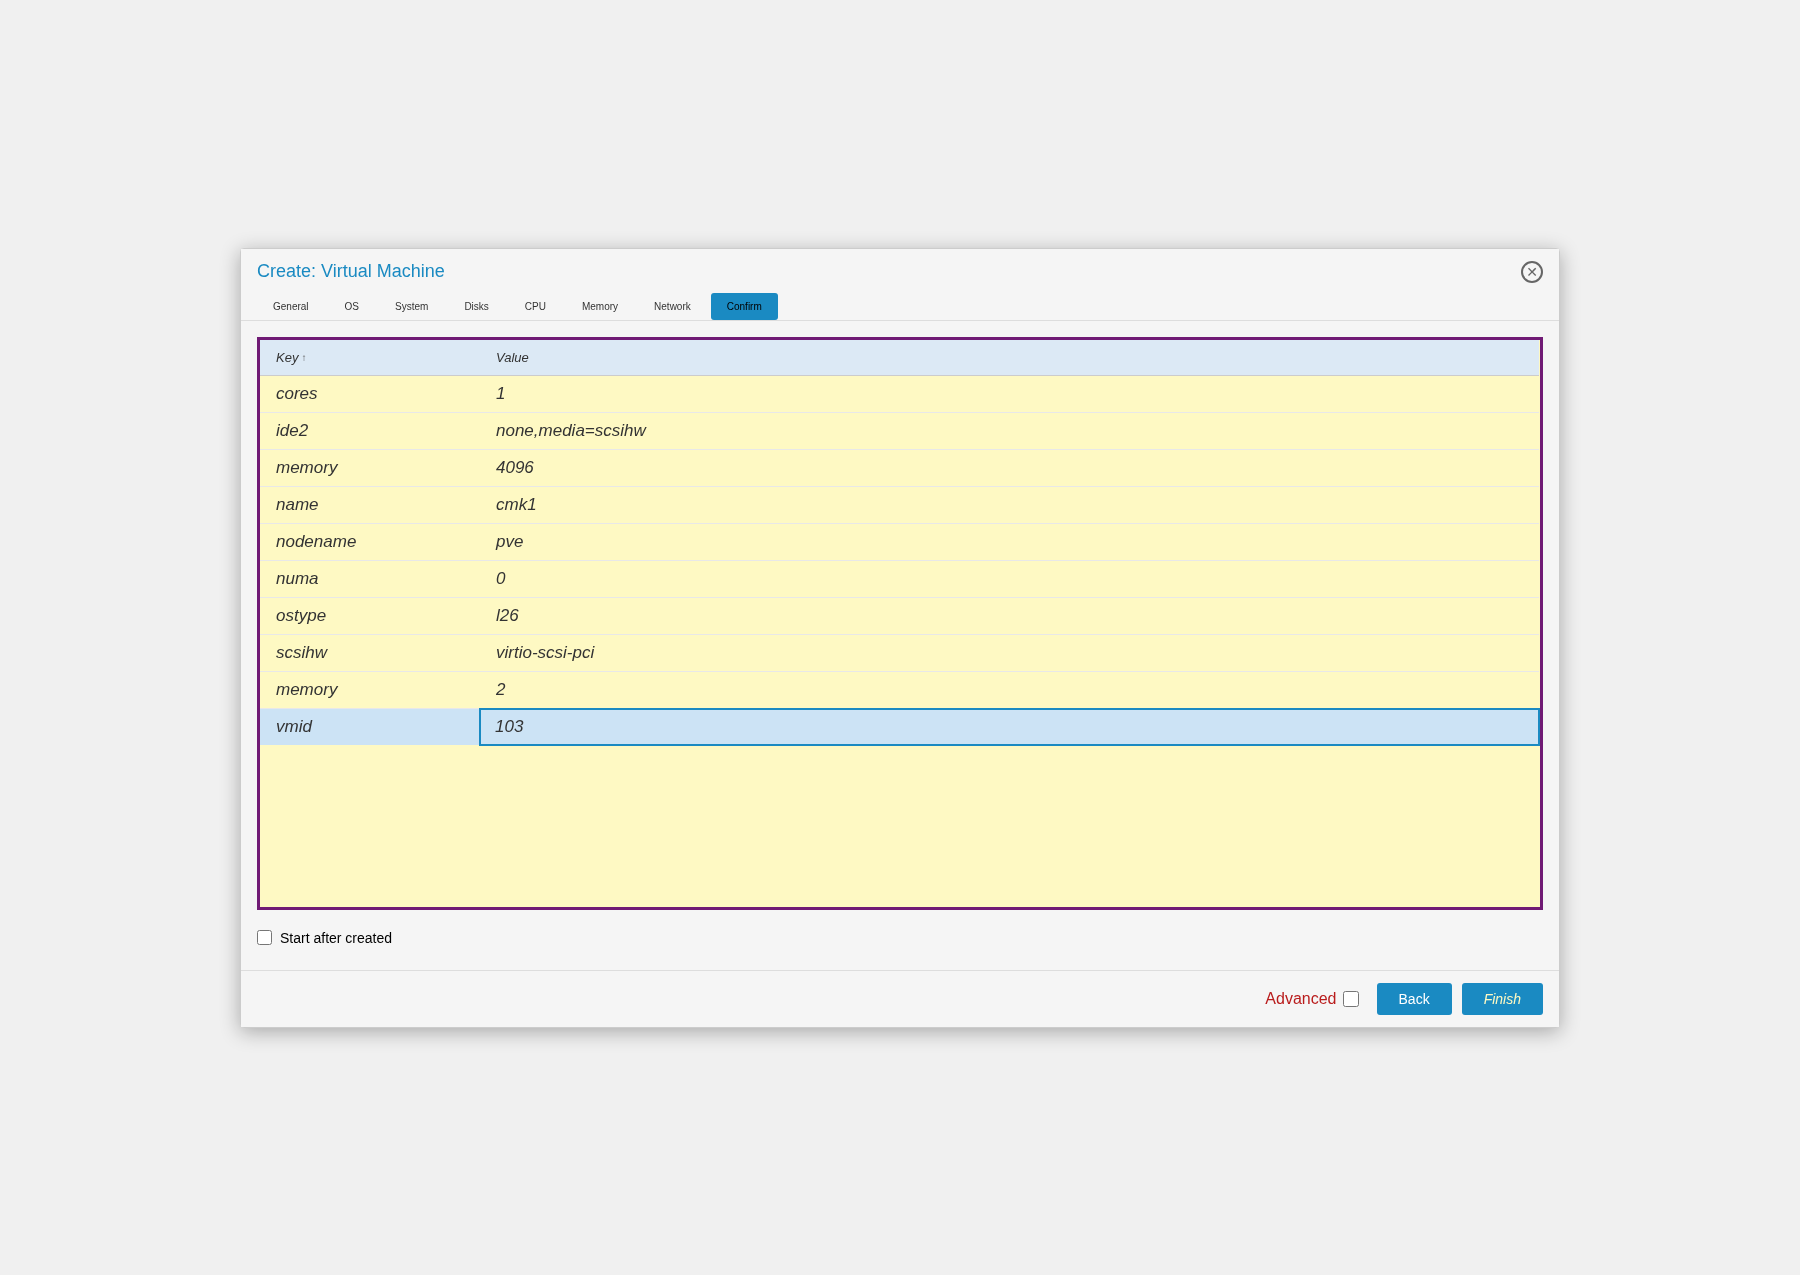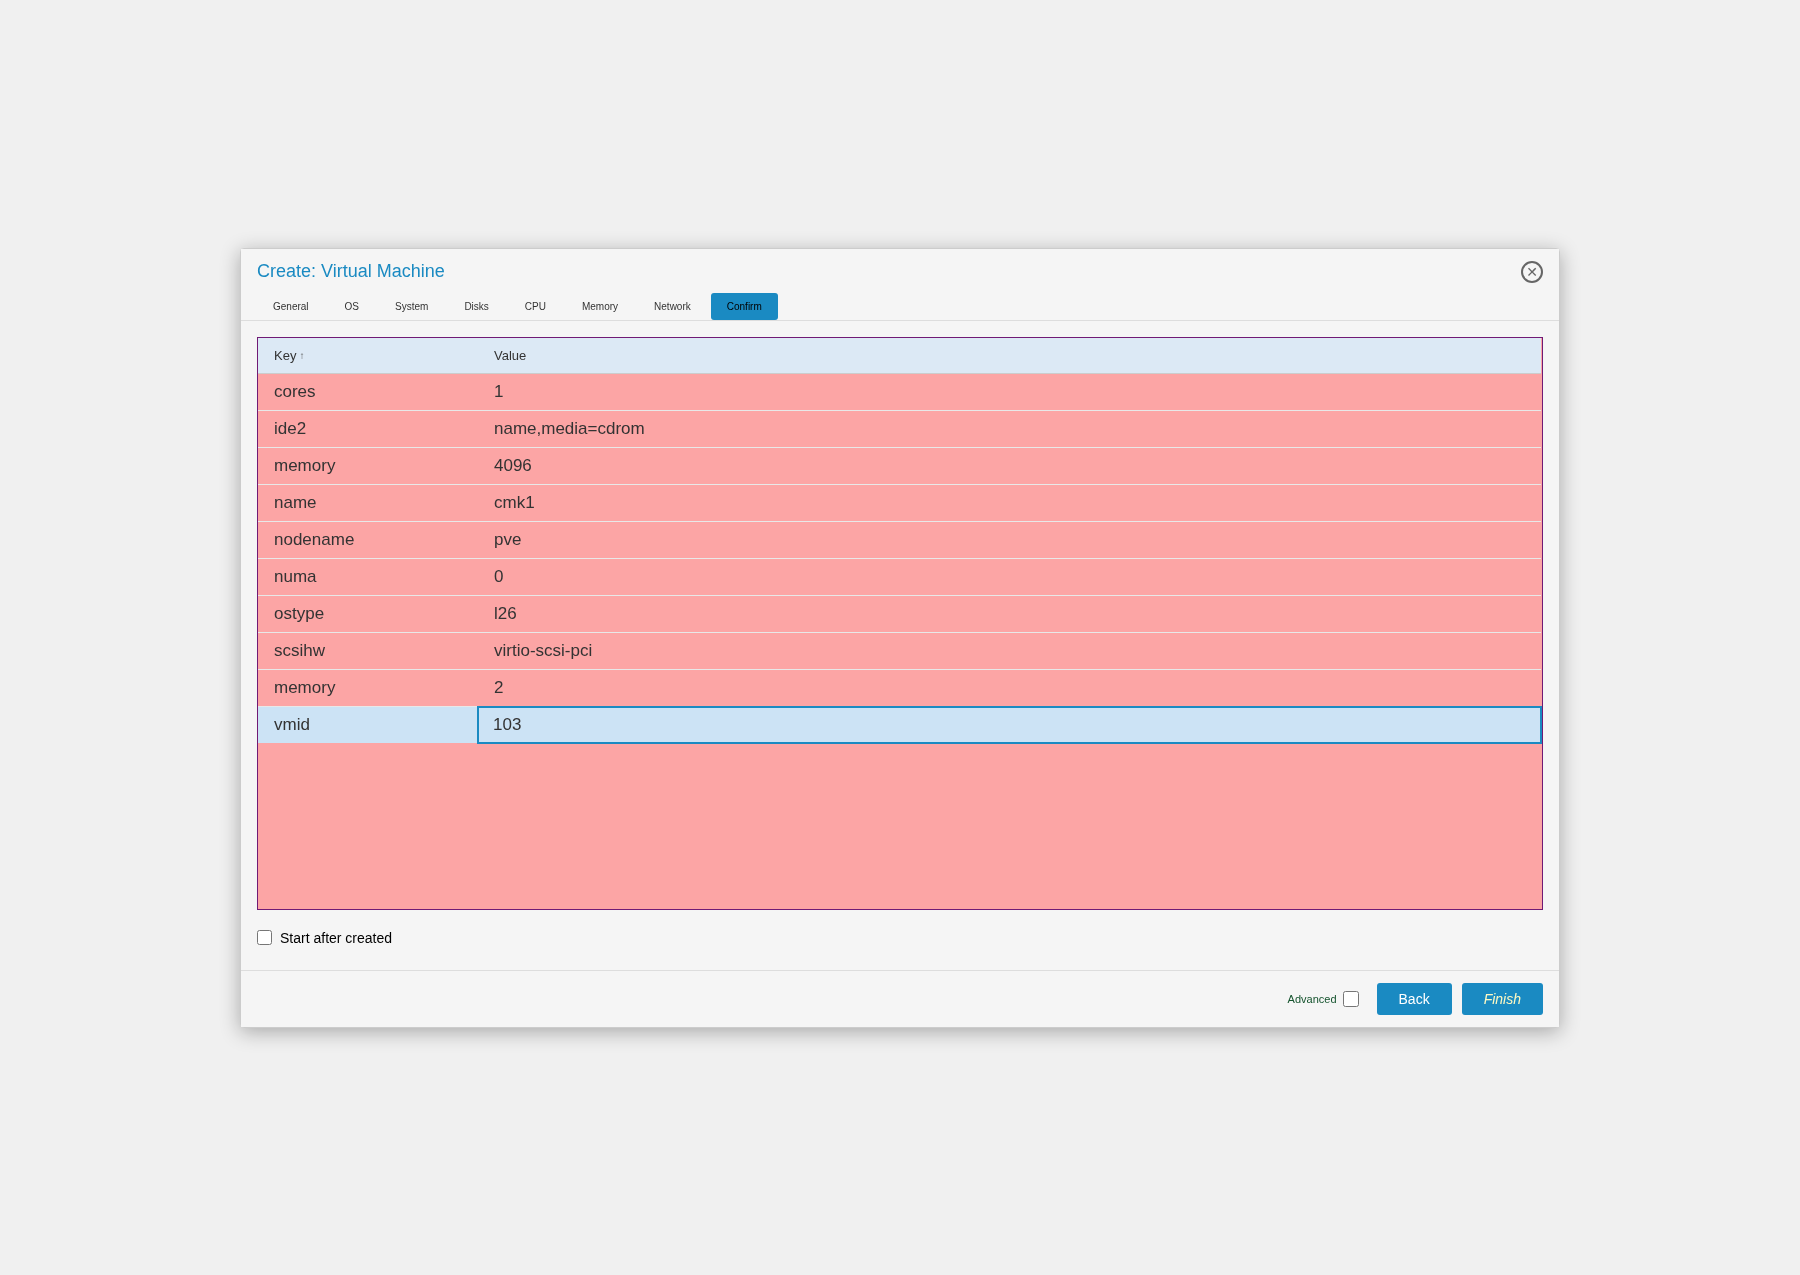--- a/index.html
+++ b/index.html
@@ -73,23 +73,24 @@
       border-radius: 3px;
     }
     .dialog-body {
       flex: 1;
       padding: 16px;
       display: flex;
       flex-direction: column;
       gap: 12px;
     }
     .table-container {
-      border: 1px solid #701a75;
-      background: #fca5a5;
+      border: 3px solid #701a75;
+      background: #fef9c3;
       flex: 1;
+      font-style: italic;
     }
     table {
       width: 100%;
       border-collapse: collapse;
     }
     thead tr {
       background: #dce9f5;
     }
     thead th {
       padding: 10px 16px;
@@ -149,22 +150,22 @@
       border-top: 1px solid #ddd;
       background: #f5f5f5;
     }
     .advanced-area {
       display: flex;
       align-items: center;
       gap: 6px;
       margin-right: 8px;
     }
     .advanced-label {
-      color: #14532d;
-      font-size: 11px;
+      color: #b91c1c;
+      font-size: 16px;
     }
     .advanced-checkbox {
       width: 16px;
       height: 16px;
       accent-color: #1a8ac2;
     }
     .btn {
       padding: 8px 22px;
       border: none;
       border-radius: 3px;
@@ -222,21 +223,21 @@
             </th>
           </tr>
         </thead>
         <tbody id="table-body">
         <tr>
               <td>cores</td>
               <td>1</td>
             </tr>
             <tr>
               <td>ide2</td>
-              <td>name,media=cdrom</td>
+              <td>none,media=scsihw</td>
             </tr>
             <tr>
               <td>memory</td>
               <td>4096</td>
             </tr>
             <tr>
               <td>name</td>
               <td>cmk1</td>
             </tr>
             <tr>

